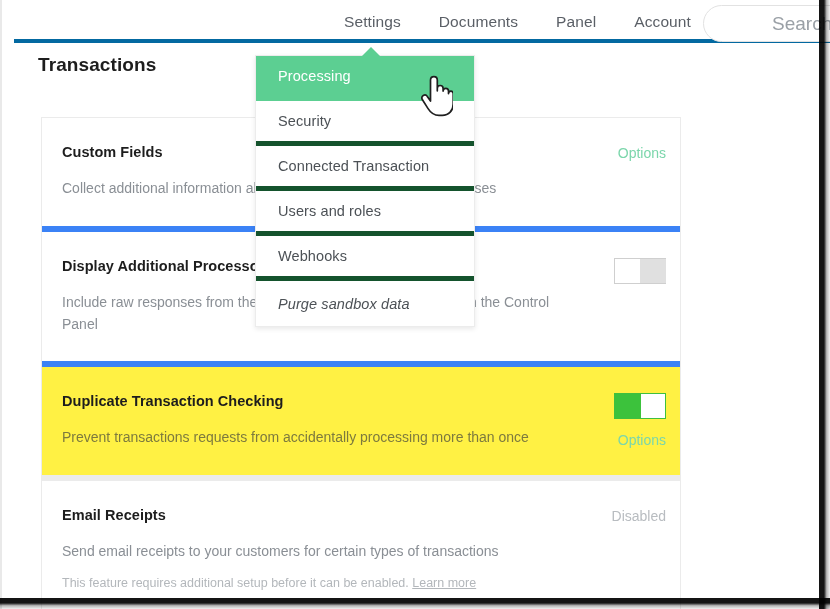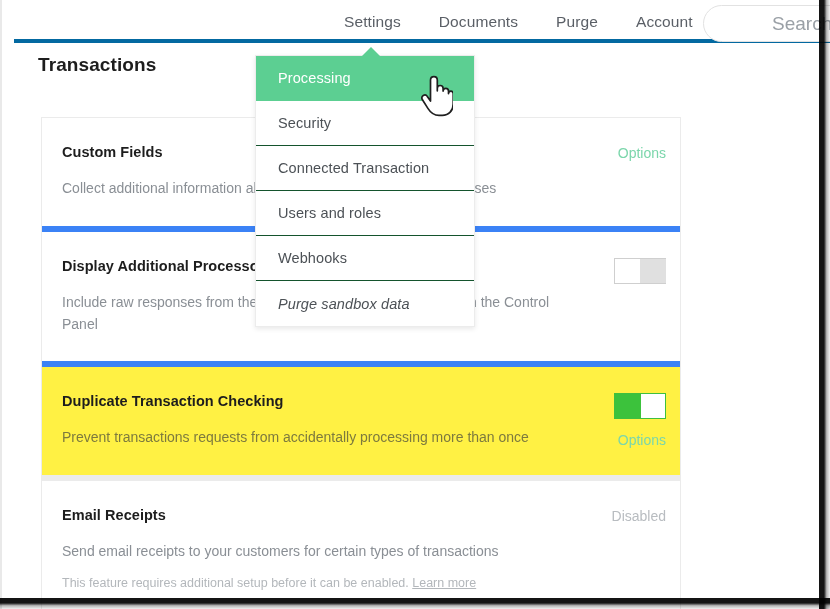--- a/index.html
+++ b/index.html
@@ -221,21 +221,21 @@
     border-right: 10px solid transparent;
     border-bottom: 10px solid #5ccf92;
   }
   .dd-item {
     height: 45px;
     display: flex;
     align-items: center;
     padding-left: 22px;
     font-size: 14.5px;
     color: #4c5156;
-    border-bottom: 1px solid #14532d;
+    border-bottom: 5px solid #14532d;
     cursor: pointer;
     letter-spacing: 0.1px;
   }
   .dd-item:last-child { border-bottom: none; font-style: italic; }
   .dd-item.active {
     background: #5ccf92;
     color: #ffffff;
     border-bottom-color: #5ccf92;
   }
 
@@ -252,21 +252,21 @@
 <body>
 
 <div id="screen">
 
   <div class="edge-left"></div>
 
   <div class="topnav">
     <div class="nav-items">
       <div class="nav-item active">Settings</div>
       <div class="nav-item">Documents</div>
-      <div class="nav-item">Purge</div>
+      <div class="nav-item">Panel</div>
       <div class="nav-item">Account</div>
     </div>
 
     <div class="search-box">
       <input class="search-input" type="text" placeholder="Search" style="">
     </div>
   </div>
 
   <div class="page-title">Transactions</div>
 

